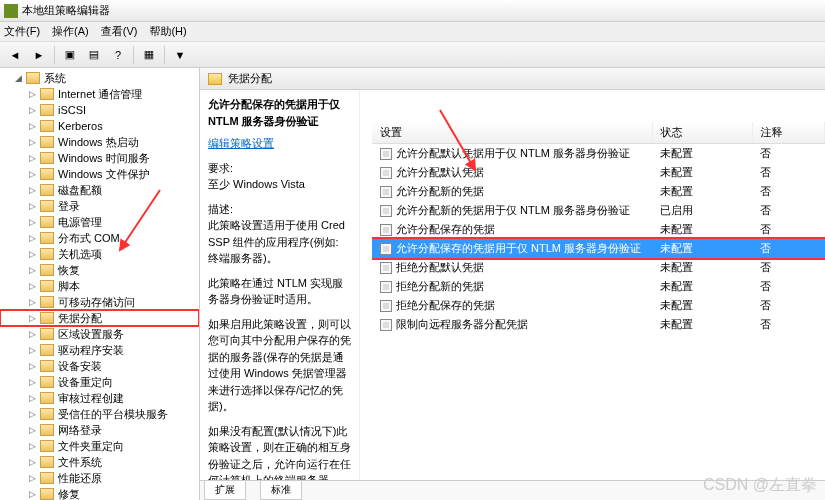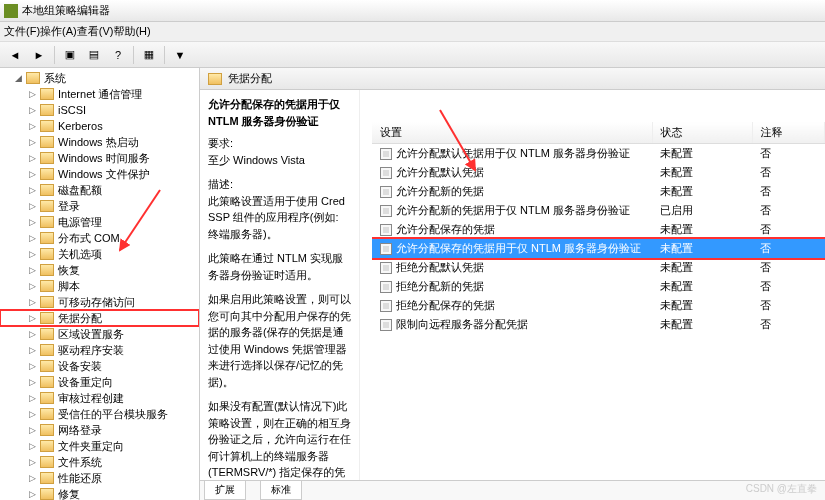--- a/index.html
+++ b/index.html
@@ -1,19 +1,19 @@
 <!DOCTYPE html>
 <html><head>
 <meta charset="utf-8">
 <style>
 * { margin: 0; padding: 0; box-sizing: border-box; font-family: "Microsoft YaHei", "SimSun", sans-serif; font-size: 11px; }
 body { background: #fff; width: 825px; height: 500px; overflow: hidden; }
 .titlebar { height: 22px; background: linear-gradient(#fff, #e8e8e8); border-bottom: 1px solid #ccc; display: flex; align-items: center; padding-left: 4px; }
 .titlebar .icon { width: 14px; height: 14px; background: #6b8e23; margin-right: 4px; }
-.menubar { height: 20px; background: #f0f0f0; display: flex; align-items: center; padding-left: 4px; border-bottom: 1px solid #ddd; }
+.menubar { height: 20px; background: #f0f0f0; display: flex; align-items: center; padding-left: 4px; gap: 12px; border-bottom: 1px solid #ddd; }
 .menubar span { cursor: default; }
 .toolbar { height: 26px; background: linear-gradient(#f8f8f8, #e8e8e8); border-bottom: 1px solid #ccc; display: flex; align-items: center; padding-left: 4px; gap: 2px; }
 .toolbar .btn { width: 22px; height: 20px; display: flex; align-items: center; justify-content: center; border: 1px solid transparent; }
 .main { display: flex; height: 432px; }
 .tree { width: 200px; border-right: 1px solid #ccc; overflow-y: auto; background: #fff; padding-top: 2px; }
 .tree-item { display: flex; align-items: center; padding: 1px 0 1px 42px; white-space: nowrap; height: 16px; }
 .tree-item .exp { width: 9px; height: 9px; margin-right: 2px; margin-left: -13px; color: #666; font-size: 9px; display: inline-flex; align-items: center; }
 .tree-item .folder { width: 14px; height: 12px; background: linear-gradient(#ffe9a8, #f0c060); border: 1px solid #d0a040; margin-right: 4px; flex-shrink: 0; }
 .tree-item.highlighted { outline: 2px solid #ff3030; outline-offset: -1px; }
 .content { flex: 1; display: flex; flex-direction: column; }
@@ -28,21 +28,21 @@
 .list-table { width: 100%; border-collapse: collapse; margin-top: 32px; }
 .list-table th { text-align: left; font-weight: normal; padding: 3px 8px; background: linear-gradient(#fff, #f0f0f0); border-bottom: 1px solid #ddd; border-right: 1px solid #eee; position: sticky; top: 0; }
 .list-table td { padding: 2px 8px; white-space: nowrap; }
 .list-table tr.selected td { background: #3399ff; color: #fff; }
 .list-table tr.box-highlighted { outline: 2px solid #ff3030; }
 .list-table .row-icon { width: 12px; height: 12px; display: inline-block; vertical-align: middle; margin-right: 4px; border: 1px solid #888; background: #f8f8f8; position: relative; }
 .list-table .row-icon::after { content: ""; position: absolute; left: 2px; top: 2px; right: 2px; bottom: 2px; background: #ddd; }
 .tab-bar { height: 20px; border-top: 1px solid #ccc; display: flex; align-items: center; padding-left: 4px; gap: 14px; background: #f8f8f8; }
 .tab { padding: 2px 10px; border: 1px solid #ccc; border-top: none; background: #fff; font-size: 10px; }
 .arrow-red { position: absolute; pointer-events: none; }
-.watermark { position: absolute; right: 8px; bottom: 4px; color: #ccc; font-size: 10px; }
+.watermark { position: absolute; right: 8px; bottom: 4px; color: #ccc; font-size: 16px; }
 </style>
 </head>
 <body>
 
 <div class="titlebar">
   <span class="icon"></span>
   <span>本地组策略编辑器</span>
 </div>
 
 <div class="menubar">
@@ -205,20 +205,21 @@
     </div>
 
   <div class="content">
     <div class="content-header">
       <span class="folder"></span>
       <span>凭据分配</span>
     </div>
     <div class="content-body">
       <div class="detail-pane">
         <div class="title">允许分配保存的凭据用于仅 NTLM 服务器身份验证</div>
+        <div class="section"><a href="#">编辑策略设置</a></div>
         <div class="section">
           <div>要求:</div>
           <div>至少 Windows Vista</div>
         </div>
         <div class="section">
           <div>描述:</div>
           <div>此策略设置适用于使用 Cred SSP 组件的应用程序(例如: 终端服务器)。</div>
         </div>
         <div class="section">此策略在通过 NTLM 实现服务器身份验证时适用。</div>
         <div class="section">如果启用此策略设置，则可以您可向其中分配用户保存的凭据的服务器(保存的凭据是通过使用 Windows 凭据管理器来进行选择以保存/记忆的凭据)。</div>

